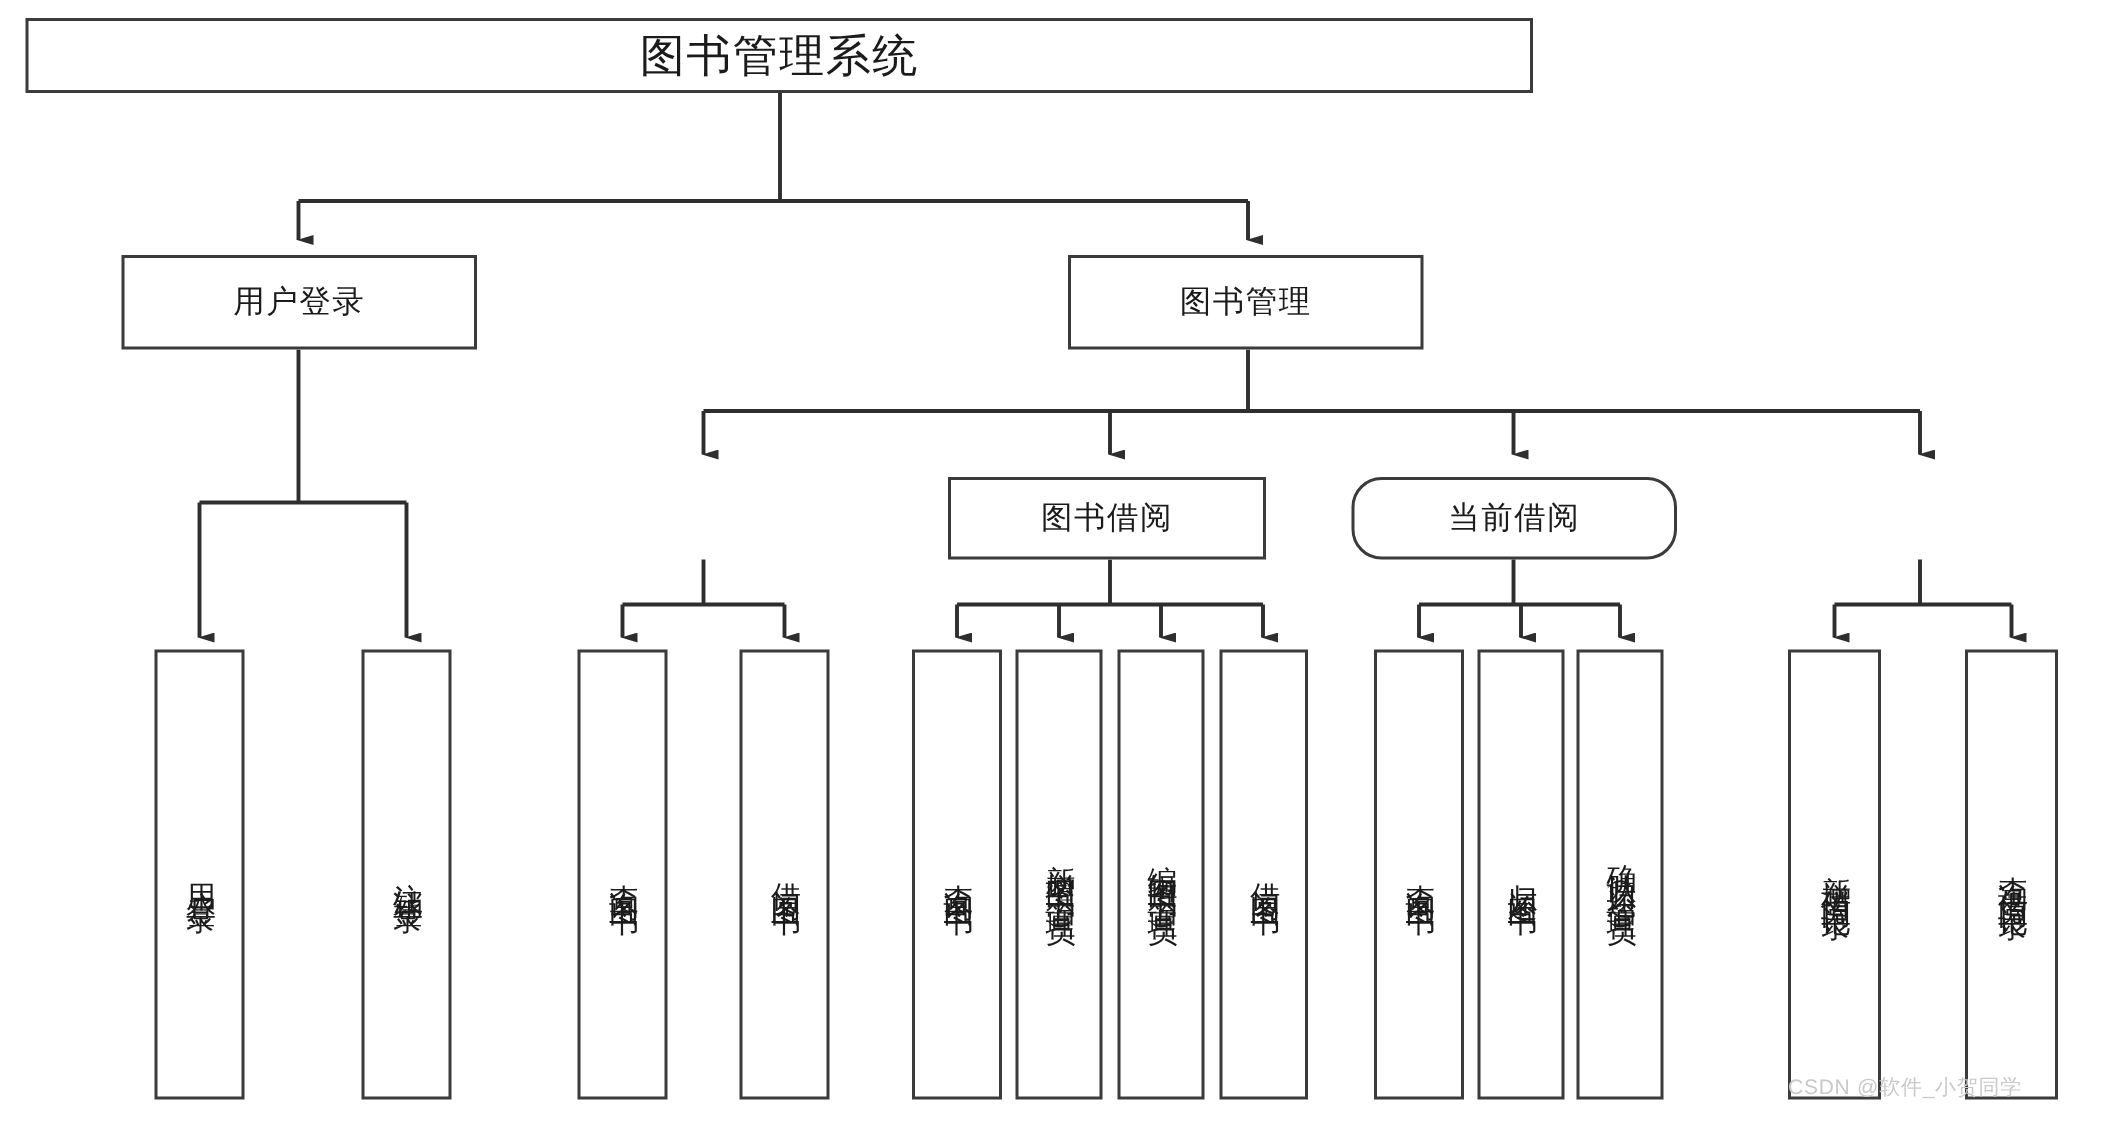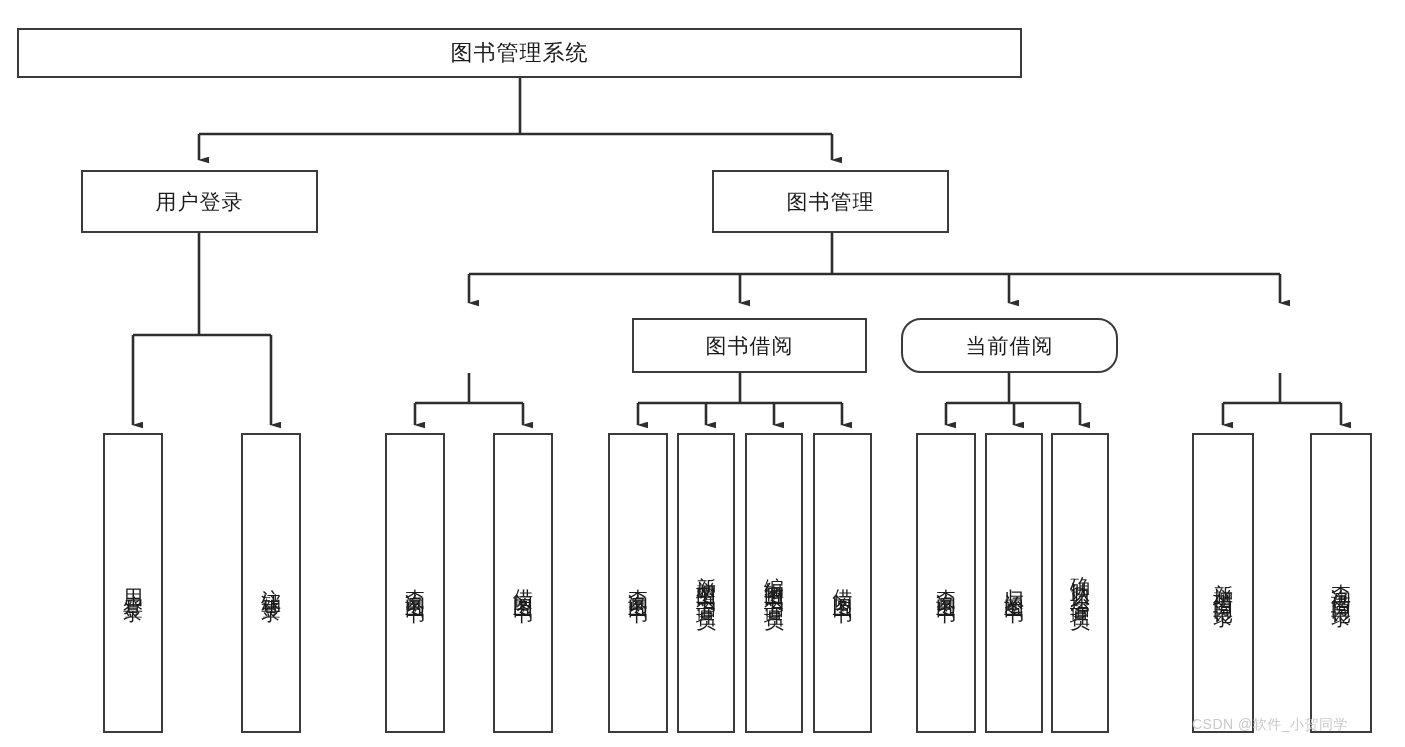--- a/index.html
+++ b/index.html
@@ -4,21 +4,21 @@
 <style>
   html,body{margin:0;padding:0;background:#ffffff;}
   body{width:1405px;height:747px;font-family:"Liberation Sans","DejaVu Sans",sans-serif;overflow:hidden;}
   #diagram{position:relative;width:1405px;height:747px;background:#fff;}
   svg{position:absolute;top:0;left:0;}
   .node{position:absolute;box-sizing:border-box;border:2.5px solid #3b3b3b;background:#ffffff;
         display:flex;align-items:center;justify-content:center;color:#1b1b1b;}
   .node.horiz{font-size:21px;letter-spacing:1px;line-height:1.1;}
   .node.vert{writing-mode:vertical-rl;text-orientation:upright;font-size:20px;
              letter-spacing:5px;line-height:1.05;padding:4px 0;}
-  #title-node{font-size:22px;letter-spacing:1px;margin-top:16px;}
+  #title-node{font-size:30px;letter-spacing:1px;}
   #watermark{position:absolute;left:1192px;top:716px;font-size:14px;color:#c9c9c9;
              white-space:nowrap;letter-spacing:0.5px;}
 </style>
 </head>
 <body>
 
 <div id="diagram">
 
   <svg width="1405" height="747">
     <defs>
@@ -68,21 +68,21 @@
       <path d="M1223,403 L1223,425" marker-end="url(#arr)"></path>
       <path d="M1341,403 L1341,425" marker-end="url(#arr)"></path>
     </g>
   </svg>
 
   <div class="node horiz" id="title-node" style="left:17px;top:12px;width:1005px;height:50px;">图书管理系统</div>
 
   <div class="node horiz" style="left:81px;top:170px;width:237px;height:63px;">用户登录</div>
   <div class="node horiz" style="left:712px;top:170px;width:237px;height:63px;">图书管理</div>
 
-  <div class="node horiz" style="left:632px;top:318px;width:235px;height:55px;">图书借阅</div>
+  <div class="node horiz" style="left:632px;top:318px;width:212px;height:55px;">图书借阅</div>
   <div class="node horiz" style="left:901px;top:318px;width:217px;height:55px;border-radius:20px;">当前借阅</div>
 
   <div class="node vert" style="left:103px;top:433px;width:60px;height:300px;">用户登录</div>
   <div class="node vert" style="left:241px;top:433px;width:60px;height:300px;">注销登录</div>
 
   <div class="node vert" style="left:385px;top:433px;width:60px;height:300px;">查询图书</div>
   <div class="node vert" style="left:493px;top:433px;width:60px;height:300px;">借阅图书</div>
 
   <div class="node vert" style="left:608px;top:433px;width:60px;height:300px;">查询图书</div>
   <div class="node vert" style="left:677px;top:433px;width:58px;height:300px;">新增图书（管理员）</div>

